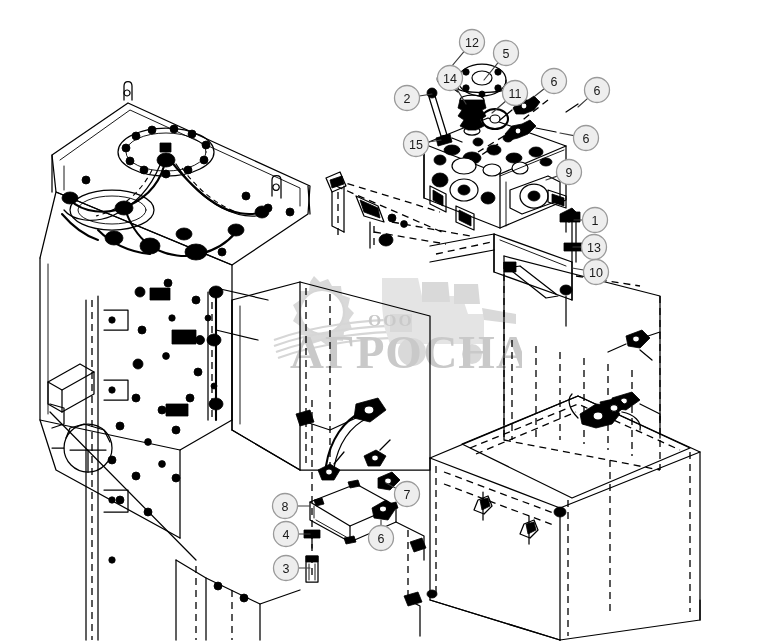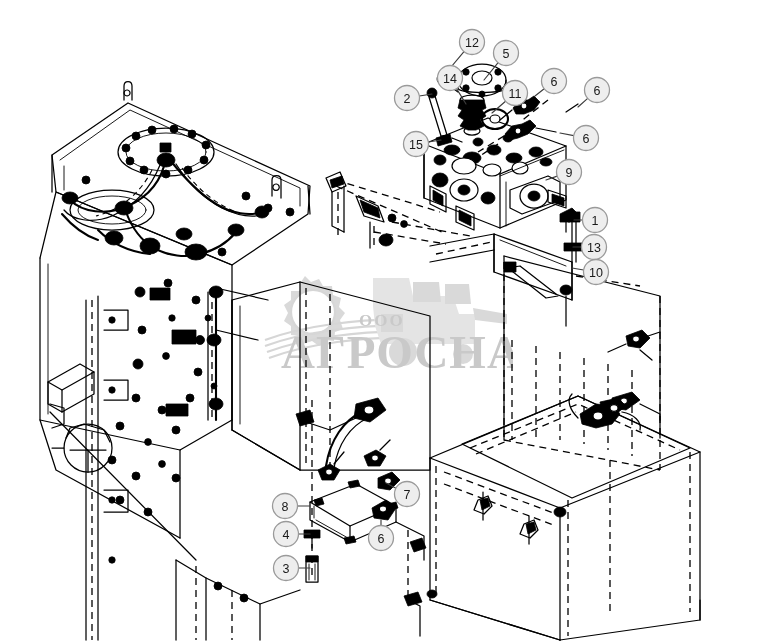--- a/index.html
+++ b/index.html
@@ -83,21 +83,21 @@
   }
   .callout-text {
     font-family: "Liberation Sans", sans-serif;
     font-size: 12.5px;
     fill: #1a1a1a;
     text-anchor: middle;
     dominant-baseline: central;
   }
   #watermark {
     position: absolute;
-    left: 263px;
+    left: 272px;
     top: 268px;
     width: 250px;
     height: 120px;
     pointer-events: none;
   }
   .wm-shape { fill: #d9d9d9; }
   .wm-shape-lt { fill: #e4e4e4; }
   .wm-stroke { fill: none; stroke: #d6d6d6; stroke-width: 2.2; }
   .wm-text {
     font-family: "Liberation Serif", serif;

